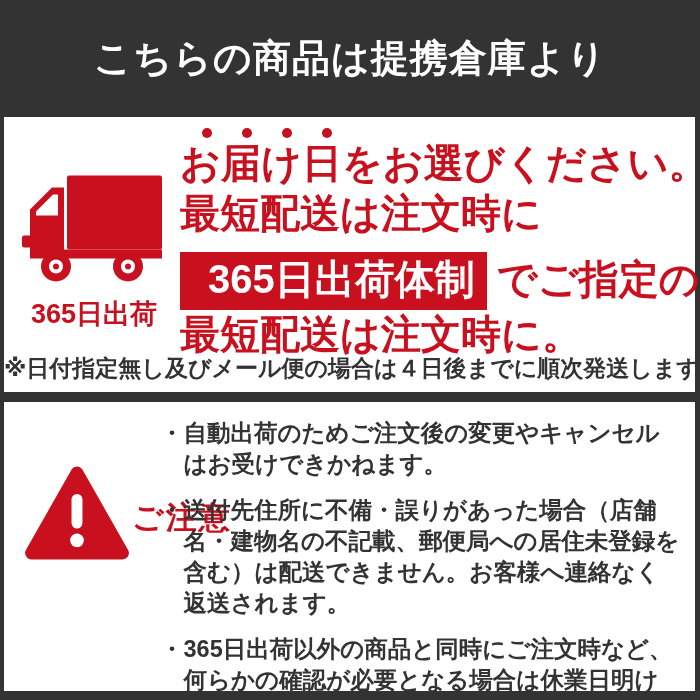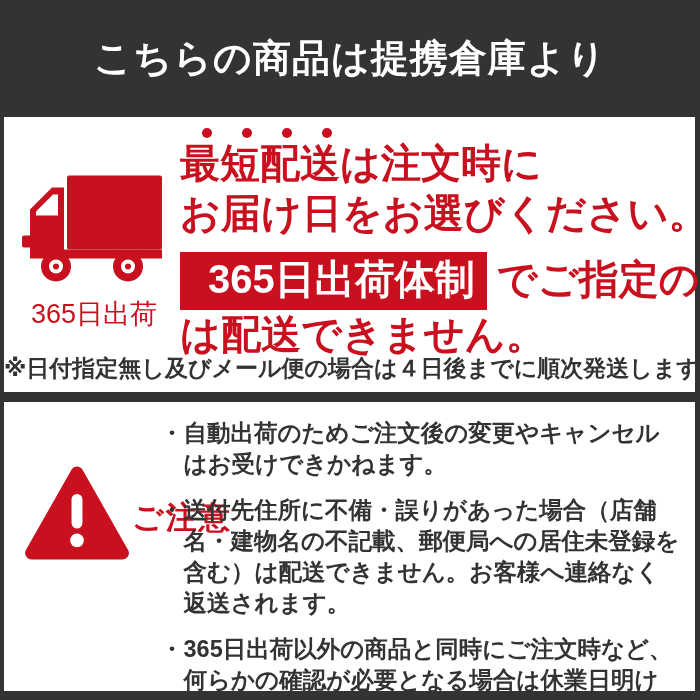--- a/index.html
+++ b/index.html
@@ -34,21 +34,21 @@
   .panel-caution{top:402px;height:289px;}
 
   
   .truck-col{
     position:absolute;left:10px;top:55px;width:160px;
     display:flex;flex-direction:column;align-items:center;
   }
   .truck-col svg{width:145px;height:118px;display:block;}
   .truck-label{
     margin-top:6px;
-    color:#c8101e;font-weight:normal;font-size:27px;white-space:nowrap;
+    color:#c8101e;font-weight:bold;font-size:27px;white-space:nowrap;
   }
   .ship-content{
     position:absolute;left:176px;top:10px;right:8px;
   }
   .dots-row{
     display:flex;gap:30px;
     padding-left:22px;height:12px;align-items:center;
   }
   .dot{
     width:10px;height:10px;border-radius:50%;
@@ -130,26 +130,26 @@
       <div class="truck-label">365日出荷</div>
     </div>
 
     <div class="ship-content">
       <div class="dots-row">
         <span class="dot"></span>
         <span class="dot"></span>
         <span class="dot"></span>
         <span class="dot"></span>
       </div>
+      <div class="headline">お届け日をお選びください。</div>
       <div class="headline">最短配送は注文時に</div>
-      <div class="headline">お届け日をお選びください。</div>
       <div class="headline highlight-line">
         <span class="highlight">365日出荷体制</span><span>でご指定の</span>
       </div>
-      <div class="headline">は配送できません。</div>
+      <div class="headline">最短配送は注文時に。</div>
     </div>
 
     <div class="ship-note">※日付指定無し及びメール便の場合は４日後までに順次発送します。</div>
   </div>
 
   <div class="panel panel-caution">
 
     <div class="caution-col">
       <span>
         <svg viewBox="0 0 120 112" xmlns="http://www.w3.org/2000/svg">

